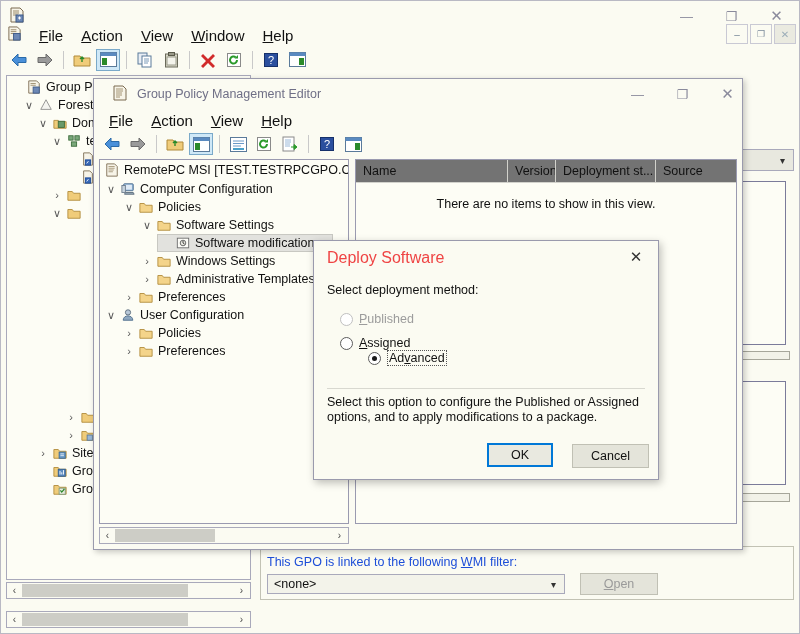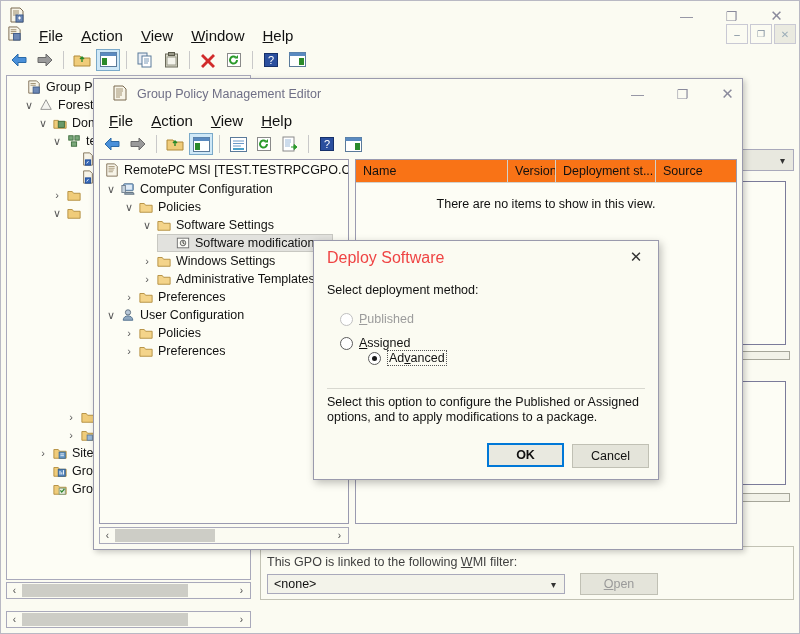--- a/index.html
+++ b/index.html
@@ -56,21 +56,21 @@
 
   
   .bg-combo{position:absolute;background:#e8e8df;border:1px solid #a9a9bb;box-sizing:border-box;
     display:flex;align-items:center;justify-content:flex-end;}
   .bg-combo .chev{margin-right:8px;color:#333;font-size:10px;}
   .bg-listbox{position:absolute;background:#fdfdf5;border:1px solid #7b7b9a;box-sizing:border-box;}
   .bg-minibar{position:absolute;height:9px;background:#f2f2e8;border:1px solid #a6a69a;box-sizing:border-box;}
 
   
   .wmi-group{position:absolute;background:#fbfbf2;border:1px solid #c2c2b4;box-sizing:border-box;}
-  .wmi-label{position:absolute;font-size:12.5px;color:#404040;white-space:nowrap;}
+  .wmi-label{position:absolute;font-size:12.5px;color:#1d4ed8;white-space:nowrap;}
   .wmi-combo{position:absolute;background:#f3f3ea;border:1px solid #a9a9bb;box-sizing:border-box;
     display:flex;align-items:center;font-size:12.5px;color:#111;padding-left:6px;}
   .wmi-combo .chev{position:absolute;right:8px;color:#333;font-size:10px;}
   .btn-open{position:absolute;background:#e4e4da;border:1px solid #c0c0b4;box-sizing:border-box;
     display:flex;align-items:center;justify-content:center;color:#9a9a9a;font-size:12.5px;}
 
   
   .editor{position:absolute;left:93px;top:78px;width:650px;height:472px;
     background:#fbfbf2;border:1px solid #9a9aad;box-sizing:border-box;
     box-shadow:2px 2px 6px rgba(0,0,0,.22);}
@@ -81,21 +81,21 @@
   .ed-menubar{position:absolute;left:0;top:30px;height:22px;display:flex;align-items:center;padding-left:6px;}
   .ed-toolbar{position:absolute;left:0;top:52px;height:26px;width:100%;display:flex;align-items:center;padding-left:5px;box-sizing:border-box;}
   .ed-client{position:absolute;left:1px;top:78px;right:1px;bottom:1px;background:#fbfbf2;}
 
   .ed-treepane{position:absolute;left:4px;top:2px;width:250px;bottom:24px;
     background:#fdfdf5;border:1px solid #9a9ab0;box-sizing:border-box;overflow:hidden;}
   .sel-row{background:#e2e2de;border:1px solid #c8c8c2;box-sizing:border-box;}
 
   .ed-listpane{position:absolute;left:260px;top:2px;right:4px;bottom:24px;
     background:#fdfdf5;border:1px solid #9a9ab0;box-sizing:border-box;overflow:hidden;}
-  .lv-head{display:flex;height:22px;background:#f97316;border-bottom:1px solid #d2d2cc;}
+  .lv-head{display:flex;height:22px;background:#737373;border-bottom:1px solid #d2d2cc;}
   .lv-col{display:flex;align-items:center;padding-left:7px;font-size:12.5px;color:#111;
     border-right:1px solid #d2d2cc;box-sizing:border-box;white-space:nowrap;overflow:hidden;}
   .lv-empty{margin-top:14px;text-align:center;font-size:12.5px;color:#111;}
 
   .ed-hscroll{position:absolute;left:4px;bottom:4px;width:250px;height:17px;}
 
   
   .dialog{position:absolute;left:313px;top:240px;width:346px;height:240px;
     background:#fbfbf2;border:1px solid #9a9aad;box-sizing:border-box;
     box-shadow:2px 3px 8px rgba(0,0,0,.25);}
@@ -657,18 +657,18 @@
 
       <div class="radio-row" style="top:76px;margin-left:28px;">
         <span class="radio checked"></span>
         <span class="rlabel focus"><span>Ad</span><u>v</u><span>anced</span></span>
       </div>
 
       <div class="dlg-hr" style="top:113px;"></div>
 
       <div class="dlg-desc" style="top:120px;">Select this option to configure the Published or Assigned options, and to apply modifications to a package.</div>
 
-      <div class="dlg-btn def" style="left:173px;top:168px;width:77px;font-weight:bold;">OK</div>
+      <div class="dlg-btn def" style="left:173px;top:168px;width:66px;">OK</div>
       <div class="dlg-btn" style="left:258px;top:169px;width:77px;">Cancel</div>
     </div>
   </div>
 
 </div>
 
 </body></html>

